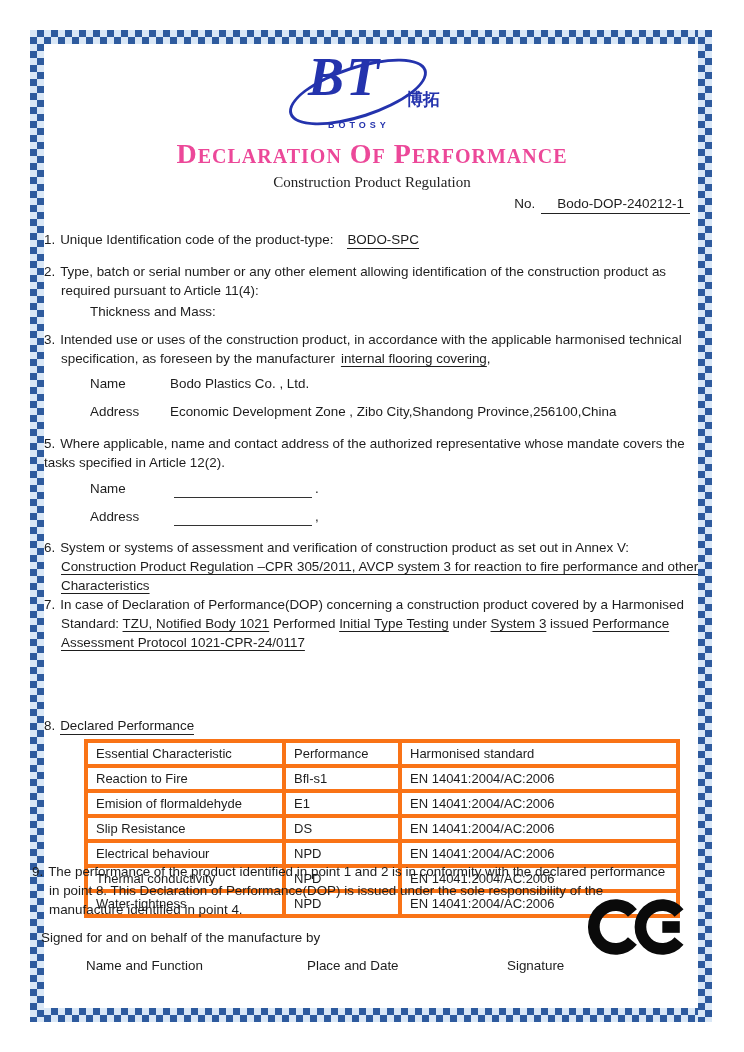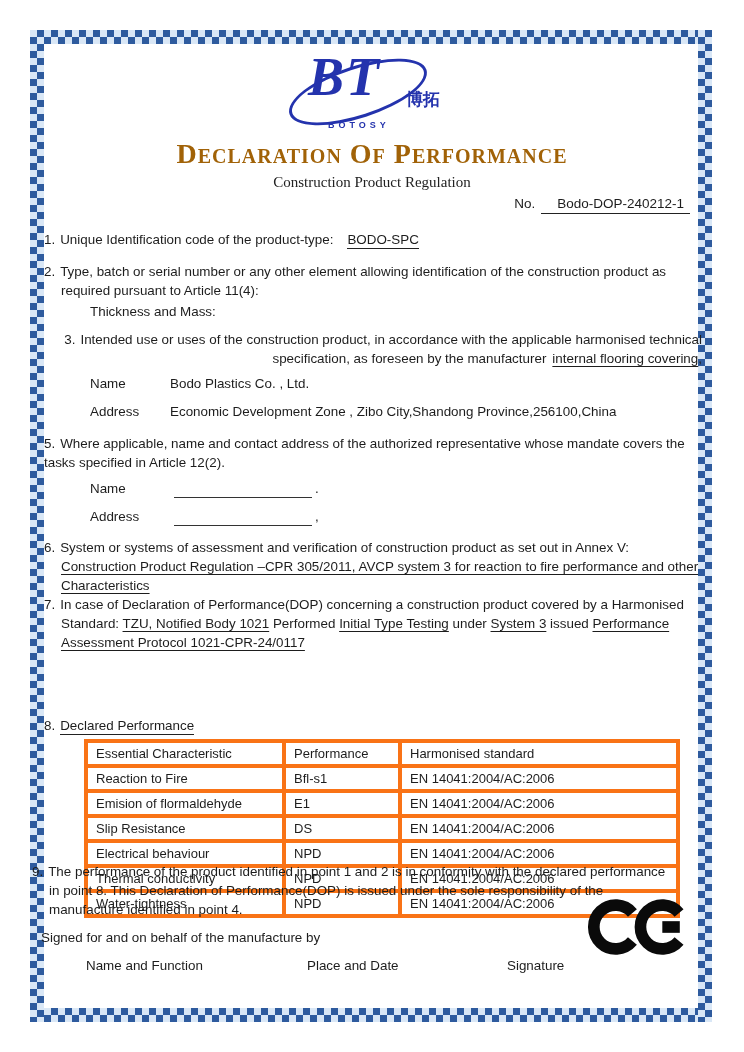--- a/index.html
+++ b/index.html
@@ -28,38 +28,38 @@
   .logo-swoosh{position:absolute;left:4px;top:10px;width:138px;height:46px;
     border:3px solid #2433ad;border-radius:50%;transform:rotate(-18deg);}
   .logo-bt{position:absolute;left:26px;top:-10px;
     font-family:"Liberation Serif",serif;font-style:italic;font-weight:bold;
     font-size:54px;color:#2433ad;letter-spacing:2px;}
   .logo-cn{position:absolute;left:124px;top:32px;font-size:17px;font-weight:bold;color:#2433ad;}
   .logo-word{position:absolute;left:46px;top:64px;font-size:9px;font-weight:bold;
     letter-spacing:4px;color:#2433ad;}
   .title{position:absolute;left:0;top:94px;width:656px;text-align:center;
     font-family:"Liberation Serif",serif;font-variant:small-caps;font-weight:600;
-    font-size:28px;letter-spacing:1px;color:#a16207;}
+    font-size:28px;letter-spacing:1px;color:#ec4899;}
   .subtitle{position:absolute;left:0;top:130px;width:656px;text-align:center;
     font-family:"Liberation Serif",serif;font-size:15px;color:#222;}
   .no-line{position:absolute;left:0;top:152px;width:656px;text-align:right;
     padding-right:10px;box-sizing:border-box;font-size:13.5px;}
   .no-underline-wrap{display:inline-block;border-bottom:1.5px solid #222;
     padding:0 6px 2px 16px;margin-left:6px;}
 
   
   .items{position:absolute;left:44px;top:230px;width:658px;font-size:13.4px;line-height:19px;}
   .itm p{margin:0;}
   .hang{padding-left:17px;text-indent:-17px;}
   .num{margin-right:5px;}
   .ul{border-bottom:1.4px solid #222;padding-bottom:1px;}
   .u{text-decoration:underline;text-underline-offset:2.5px;}
   .i1{margin-bottom:13px;}
   .i2{margin-bottom:9px;}
-  .i3{margin-bottom:5px;text-align:right;}
+  .i3{margin-bottom:5px;}
   .i4{margin-bottom:13px;}
   .i5{margin-bottom:12px;}
   .i6{margin-bottom:0;}
   .mass-row{display:flex;padding-left:46px;margin-top:2px;}
   .mass-label{flex:0 0 200px;}
   .kv-row{display:flex;padding-left:46px;margin-top:6px;}
   .kv-row.addr{margin-top:9px;}
   .kv-label{flex:0 0 80px;}
   .blank-row{display:flex;padding-left:46px;margin-top:4px;height:22px;align-items:flex-end;}
   .blank-row.addr{margin-top:6px;}

